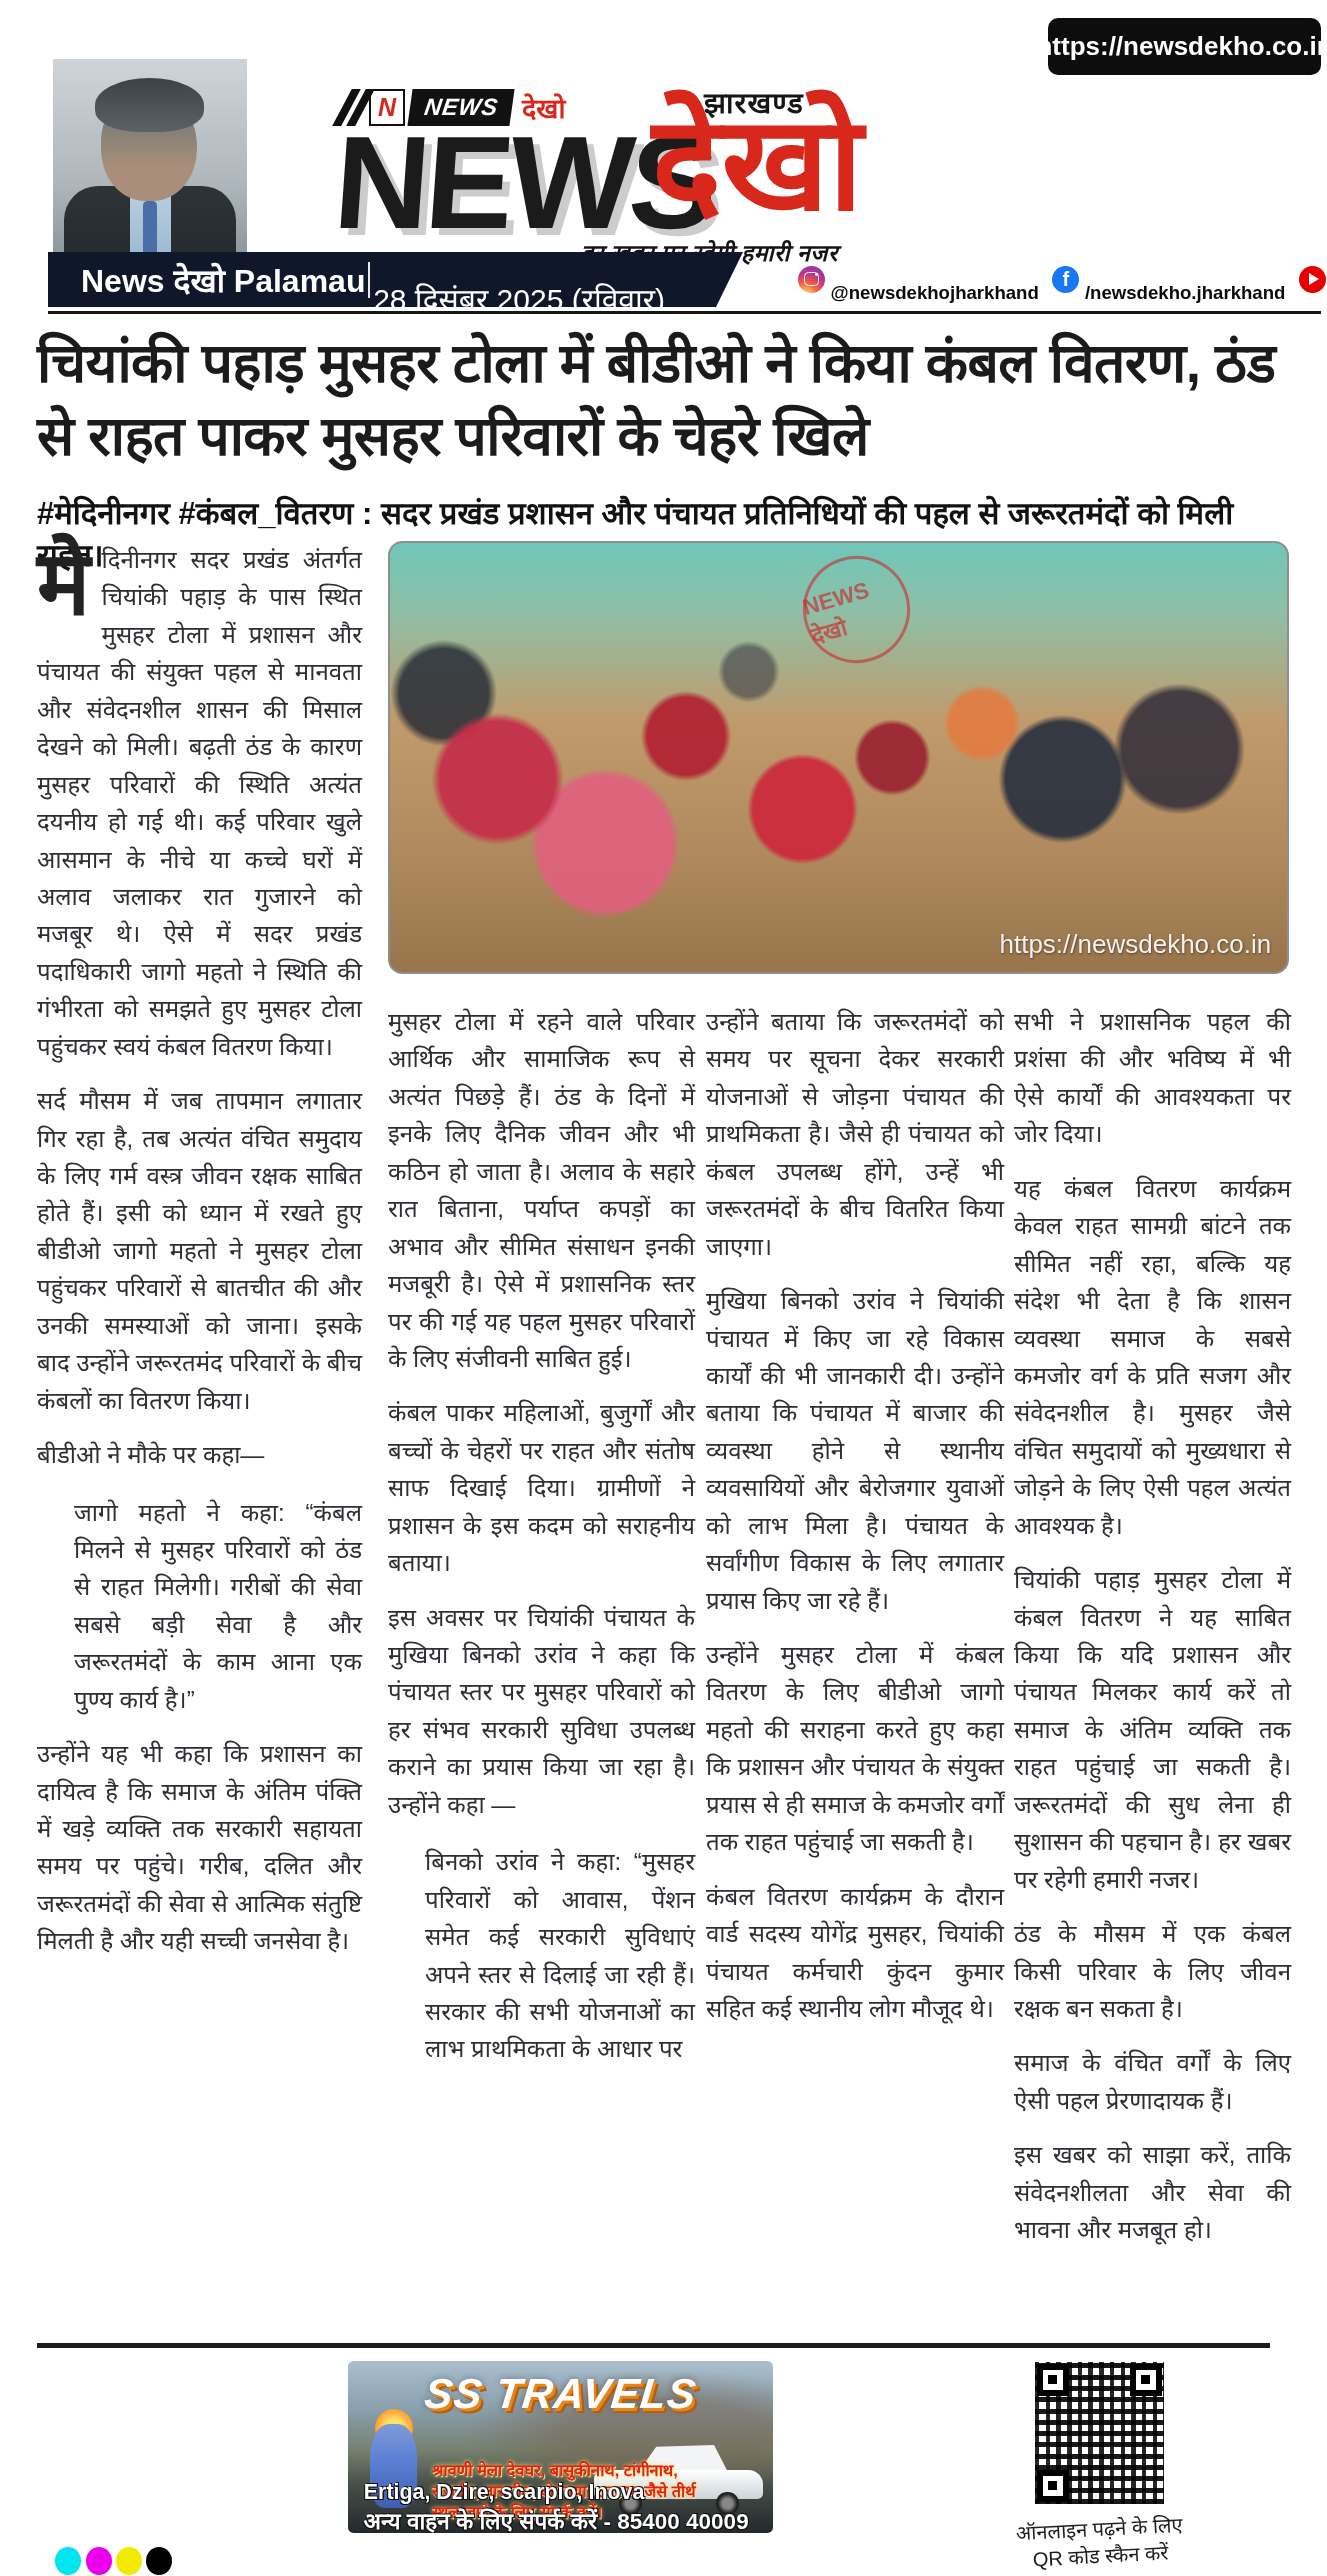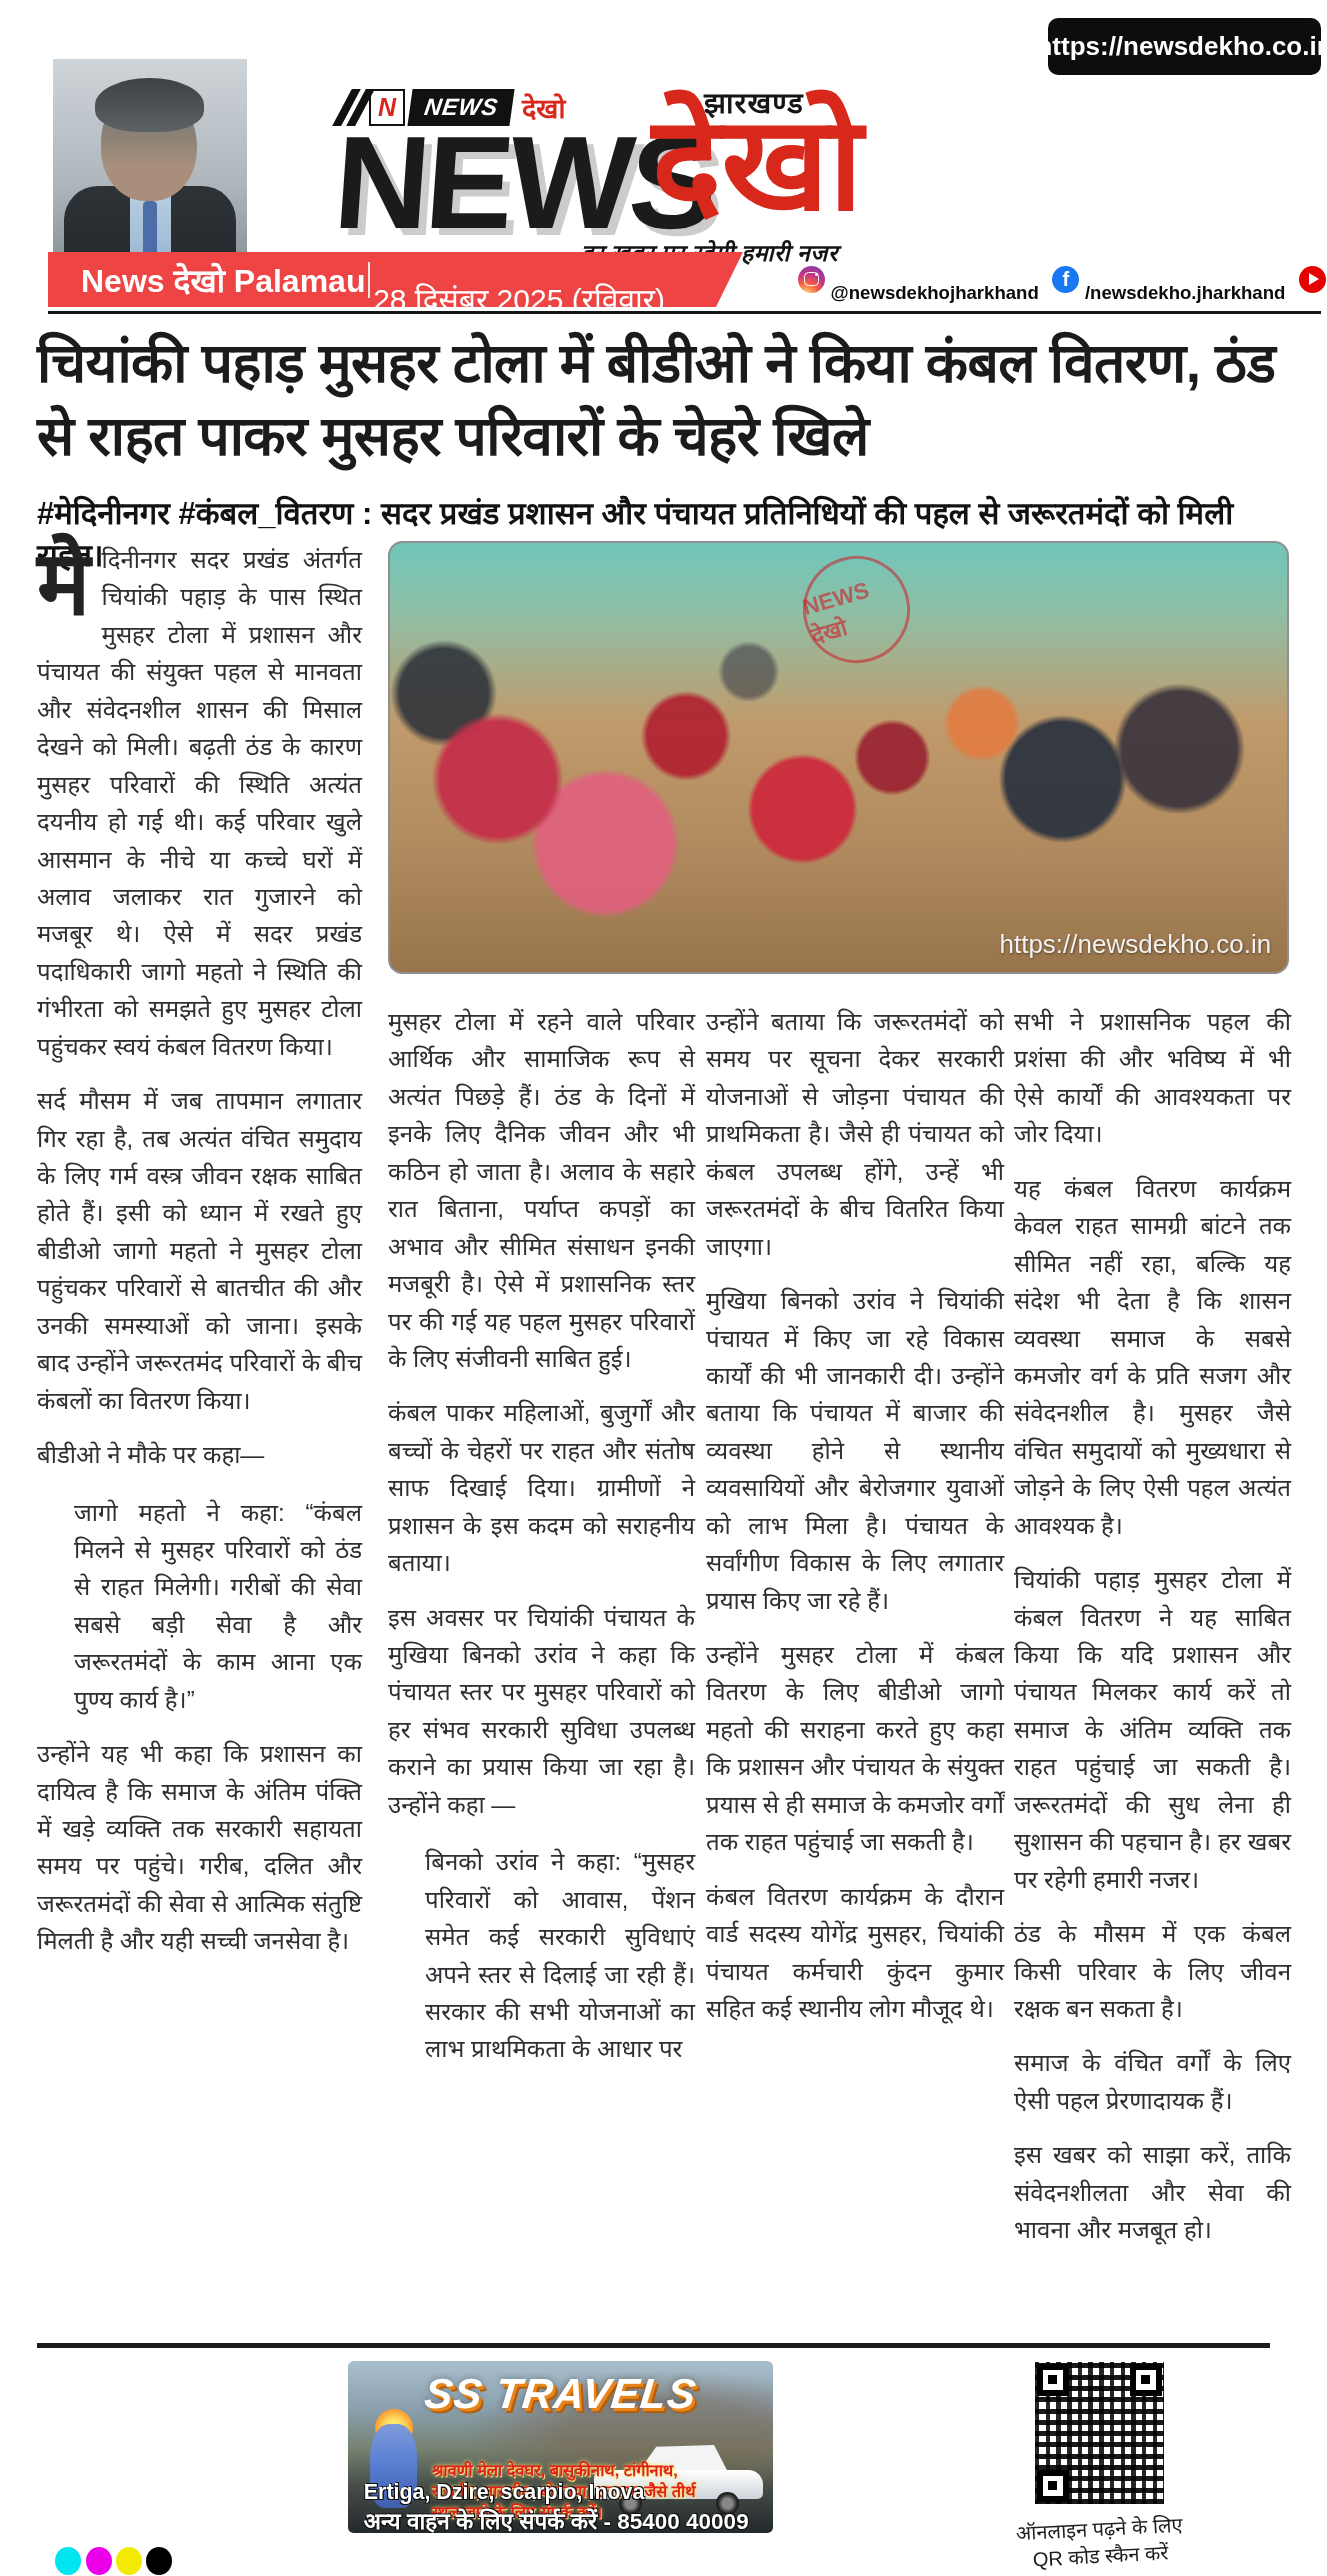--- a/index.html
+++ b/index.html
@@ -42,21 +42,21 @@
   .congress-rays { position:absolute; inset:4%; border-radius:50%;
     background:repeating-conic-gradient(rgba(27,77,161,0.55) 0deg 3deg, transparent 3deg 15deg); }
   .congress-rays-fade { position:absolute; inset:0; border-radius:50%;
     background:radial-gradient(circle at 50% 50%, #f6f1e7 0%, #f6f1e7 34%, transparent 72%); }
   .congress-hand { position:absolute; left:73px; top:14.6px; width:79px; height:113px; }
   .congress-line1 { position:absolute; width:100%; top:66px; text-align:center; font-size:34px; font-weight:bold; color:#f08a1e;
     text-shadow:1.7px 1.7px 0 #3f2a10, -1.1px 1.1px 0 #3f2a10; }
   .congress-line2 { position:absolute; width:100%; top:116px; text-align:center; font-size:31.5px; font-weight:bold; color:#f08a1e;
     text-shadow:1.7px 1.7px 0 #3f2a10, -1.1px 1.1px 0 #3f2a10; }
 
-  .date-bar { position:absolute; left:48px; top:252px; width:695px; height:55px; background:#ef4444;
+  .date-bar { position:absolute; left:48px; top:252px; width:695px; height:55px; background:#0f172a;
     clip-path:polygon(0 0, 100% 0, calc(100% - 27px) 100%, 0 100%);
     display:flex; align-items:center; padding-left:33px; gap:3px; }
   .date-bar .edition { color:#fff; font-size:32px; font-weight:bold; }
   .date-bar .sep { width:1.7px; height:36px; background:#e8e8e8; }
   .date-bar .date { color:#fff; font-size:30px;margin-top:38px; }
 
   .social-row { position:absolute; left:798px; top:262px; height:34px; display:flex; align-items:center; gap:13.5px; }
   .social-item { display:flex; align-items:center; gap:5.6px; }
   .social-handle { font-size:18.6px; font-weight:bold; color:#0c0c0c;margin-top:28px; }
   .sicon { position:relative; width:27px; height:27px; border-radius:50%; flex:none; }

